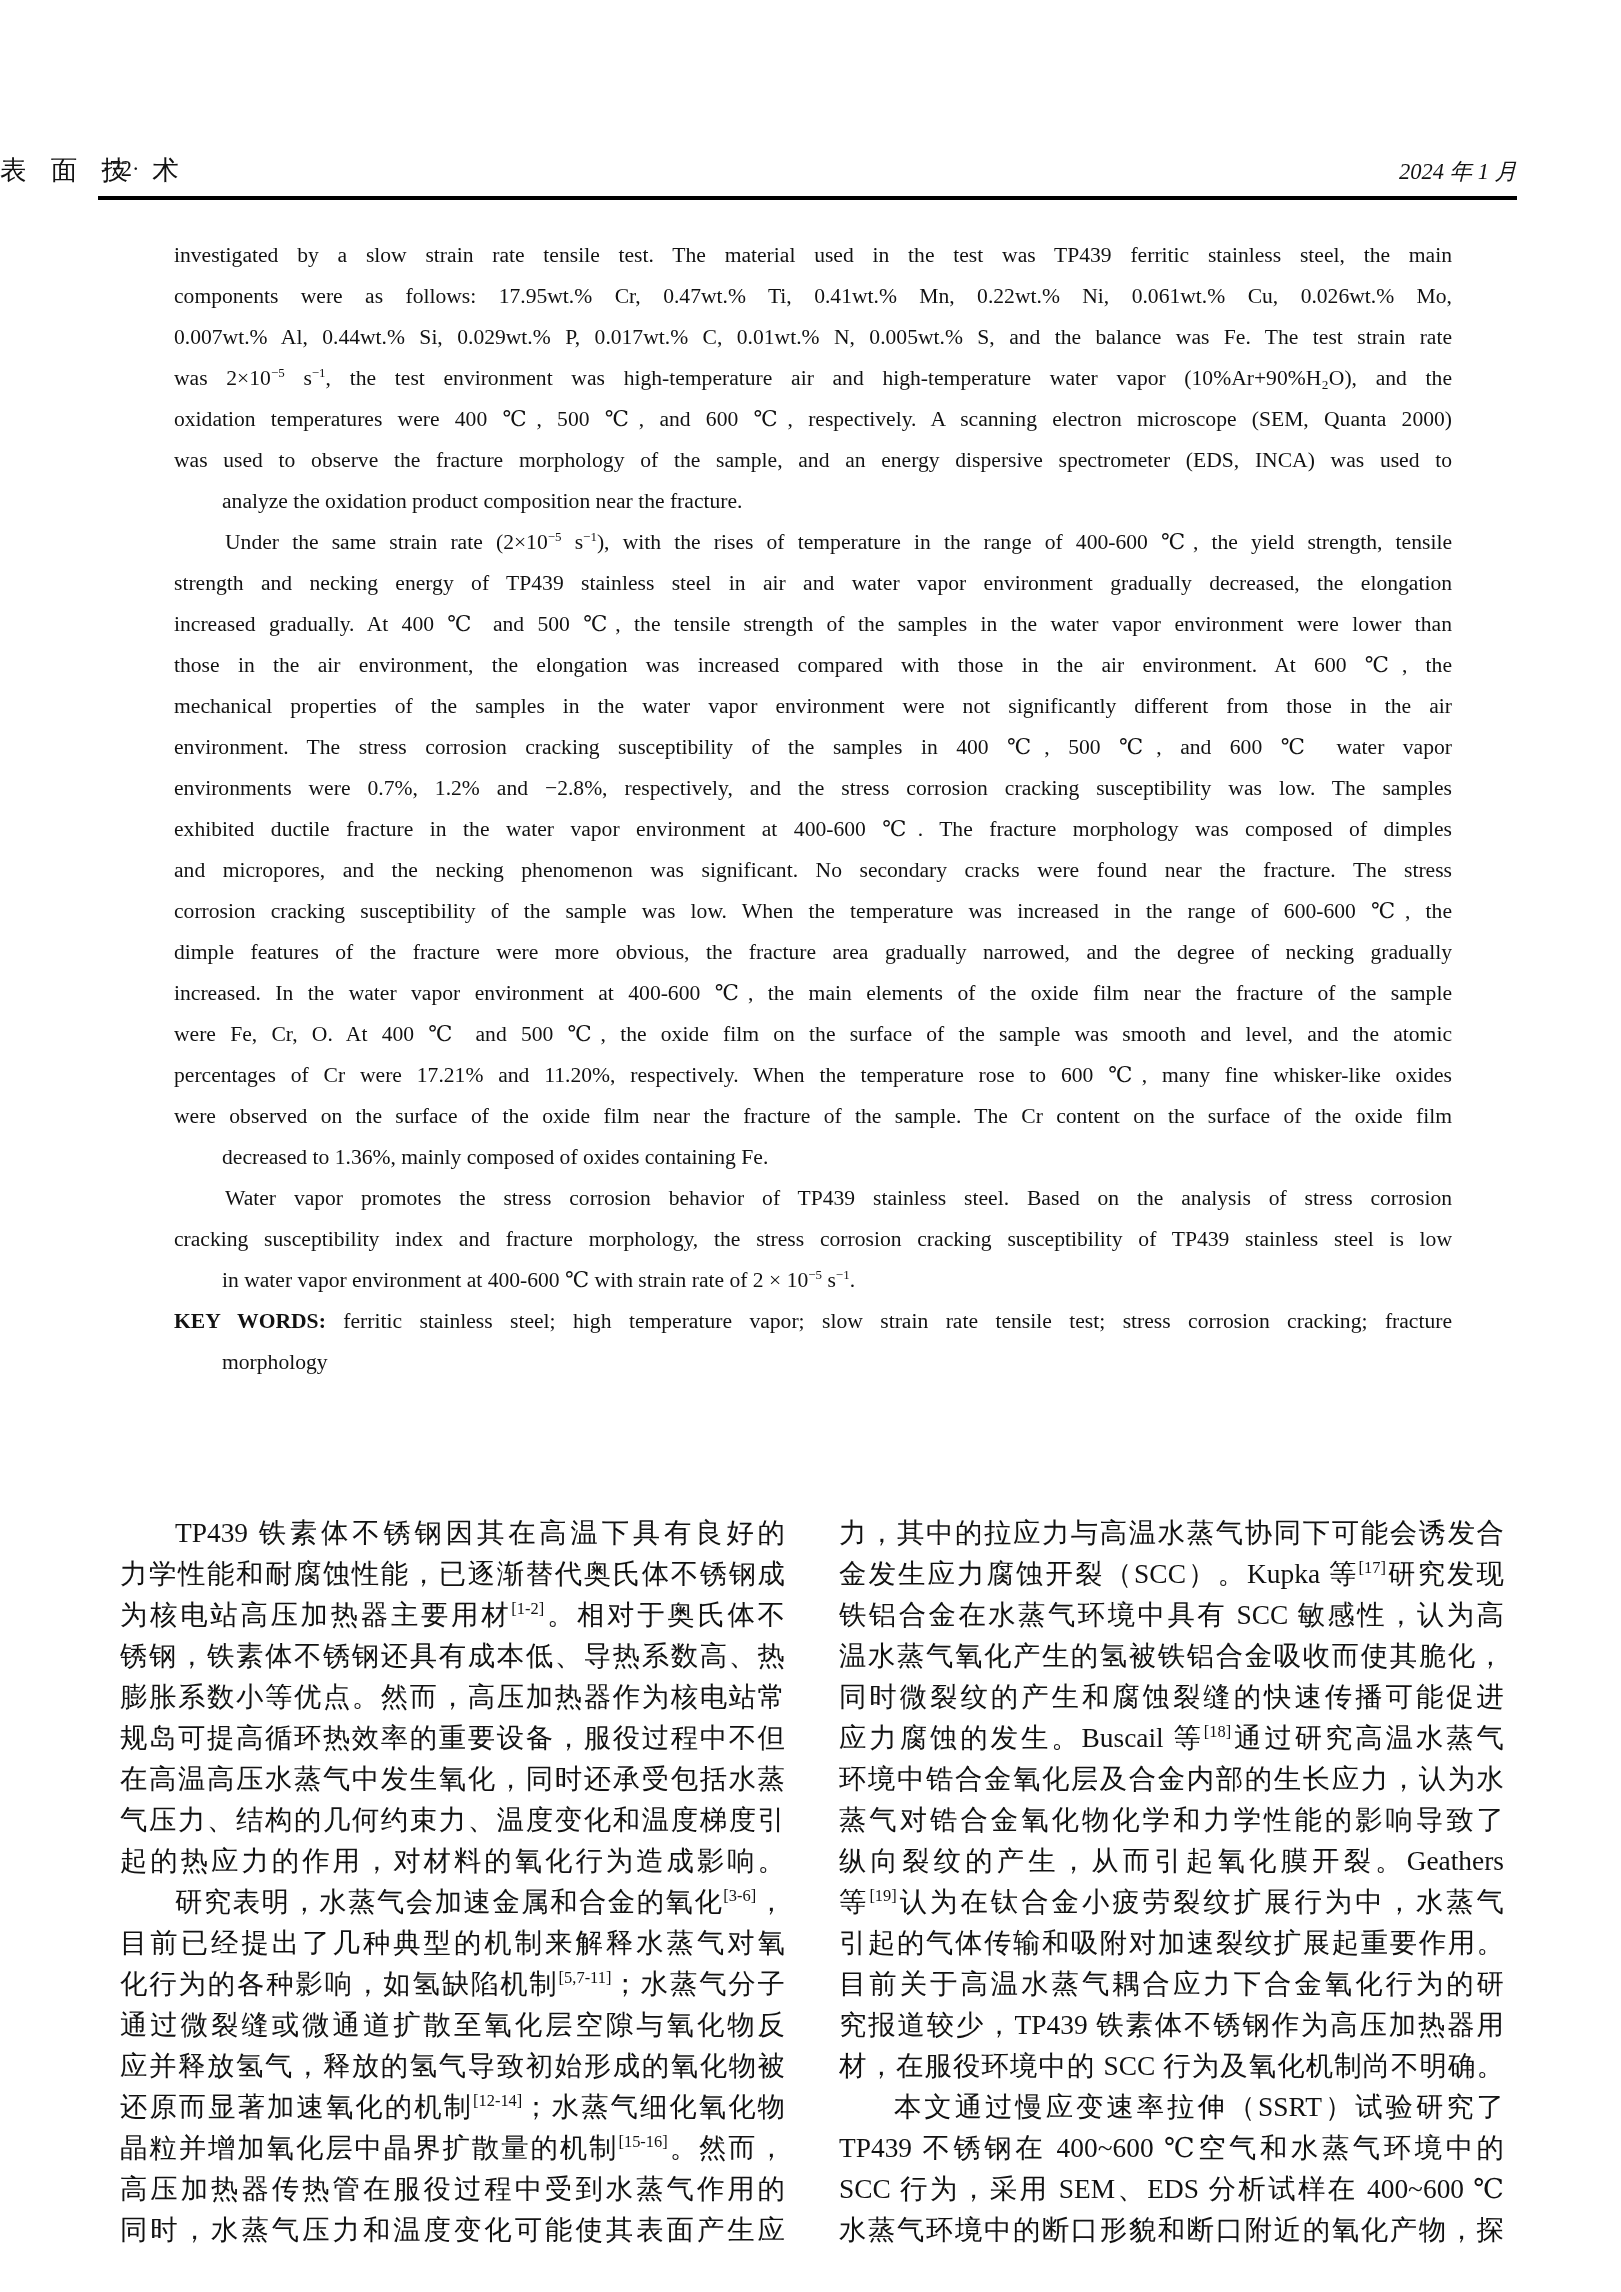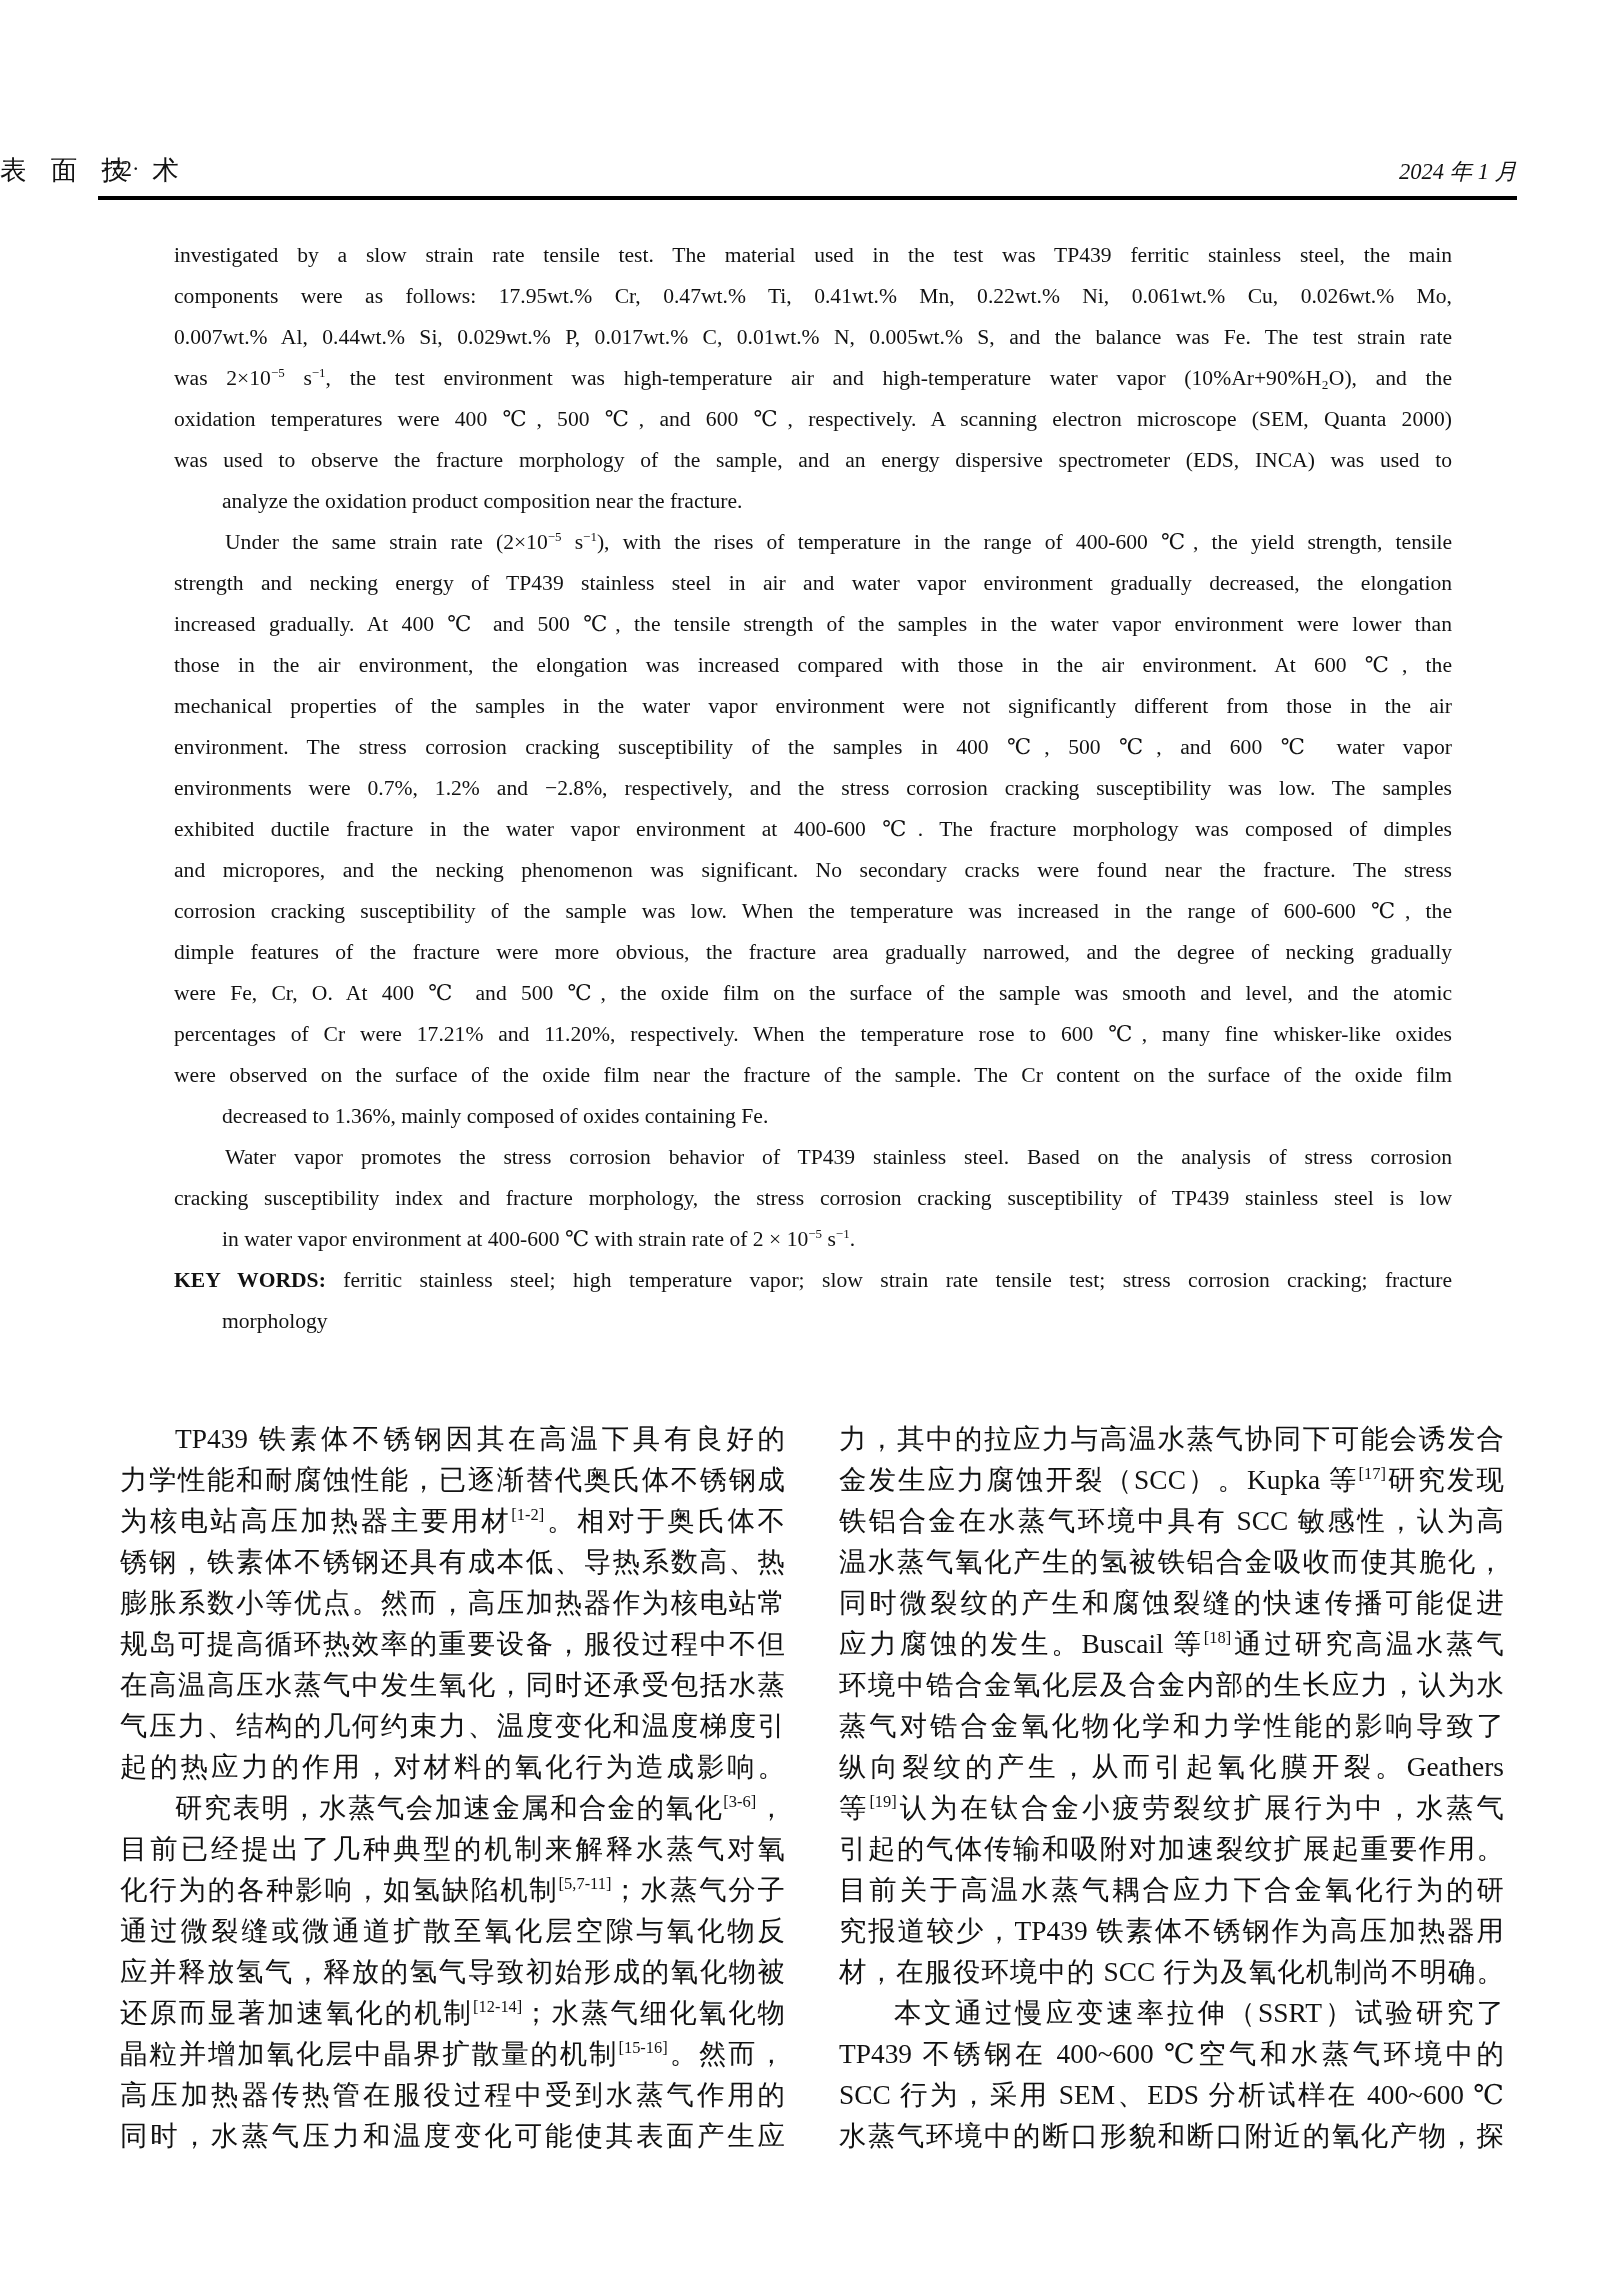--- a/index.html
+++ b/index.html
@@ -20,21 +20,21 @@
   
   #abstract { position:absolute; left:174px; top:235px; width:1278px; }
   #abstract .line {
     height:41px; line-height:41px; font-size:21.6px;
     text-align:justify; text-align-last:justify; overflow:visible; white-space:normal;
   }
   #abstract .line.indent { text-indent:51px; }
   #abstract .line.last { text-align-last:left;margin-left:48px; }
 
   
-  .cn-col { position:absolute; top:1419px; width:665px; font-size:27.4px;
+  .cn-col { position:absolute; top:1513px; width:665px; font-size:27.4px;
             font-family:"Liberation Serif","DejaVu Serif",serif; }
   .cn-col .line { height:41px; line-height:41px; text-align:justify; text-align-last:justify; }
   .cn-col .line.indent { text-indent:55px; }
   #left-col { left:120px; }
   #right-col { left:839px; }
 
   sup { font-size:60%; line-height:0; vertical-align:super; }
   b { font-weight:bold; }
 </style>
 </head>
@@ -61,20 +61,21 @@
       <div class="line">strength and necking energy of TP439 stainless steel in air and water vapor environment gradually decreased, the elongation</div>
       <div class="line">increased gradually. At 400 ℃ and 500 ℃, the tensile strength of the samples in the water vapor environment were lower than</div>
       <div class="line">those in the air environment, the elongation was increased compared with those in the air environment. At 600 ℃, the</div>
       <div class="line">mechanical properties of the samples in the water vapor environment were not significantly different from those in the air</div>
       <div class="line">environment. The stress corrosion cracking susceptibility of the samples in 400 ℃, 500 ℃, and 600 ℃ water vapor</div>
       <div class="line">environments were 0.7%, 1.2% and −2.8%, respectively, and the stress corrosion cracking susceptibility was low. The samples</div>
       <div class="line">exhibited ductile fracture in the water vapor environment at 400-600 ℃. The fracture morphology was composed of dimples</div>
       <div class="line">and micropores, and the necking phenomenon was significant. No secondary cracks were found near the fracture. The stress</div>
       <div class="line">corrosion cracking susceptibility of the sample was low. When the temperature was increased in the range of 600-600 ℃, the</div>
       <div class="line">dimple features of the fracture were more obvious, the fracture area gradually narrowed, and the degree of necking gradually</div>
+      <div class="line">increased. In the water vapor environment at 400-600 ℃, the main elements of the oxide film near the fracture of the sample</div>
       <div class="line">were Fe, Cr, O. At 400 ℃ and 500 ℃, the oxide film on the surface of the sample was smooth and level, and the atomic</div>
       <div class="line">percentages of Cr were 17.21% and 11.20%, respectively. When the temperature rose to 600 ℃, many fine whisker-like oxides</div>
       <div class="line">were observed on the surface of the oxide film near the fracture of the sample. The Cr content on the surface of the oxide film</div>
       <div class="line last">decreased to 1.36%, mainly composed of oxides containing Fe.</div>
       <div class="line indent">Water vapor promotes the stress corrosion behavior of TP439 stainless steel. Based on the analysis of stress corrosion</div>
       <div class="line">cracking susceptibility index and fracture morphology, the stress corrosion cracking susceptibility of TP439 stainless steel is low</div>
       <div class="line last">in water vapor environment at 400-600 ℃  with strain rate of 2 × 10<sup>−5</sup> s<sup>−1</sup>.</div>
       <div class="line"><b>KEY WORDS:</b> ferritic stainless steel; high temperature vapor; slow strain rate tensile test; stress corrosion cracking; fracture</div>
       <div class="line last">morphology</div>
     </div>

